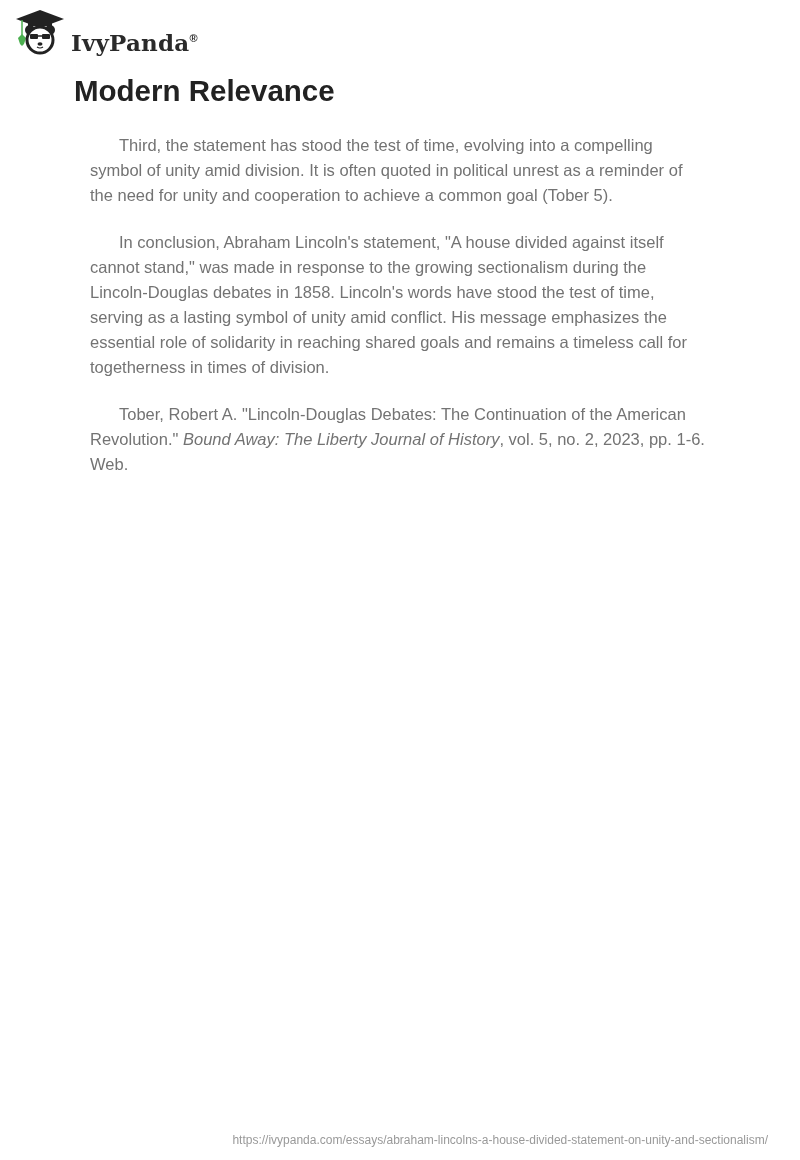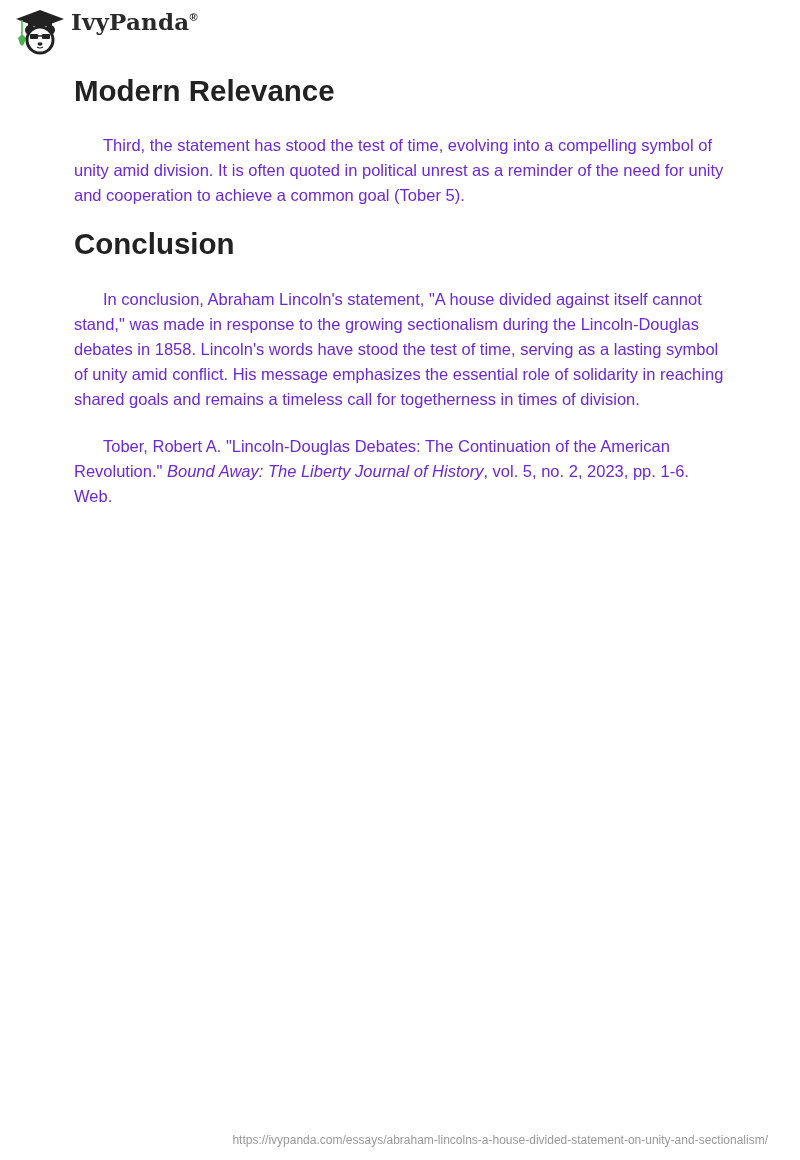--- a/index.html
+++ b/index.html
@@ -1,36 +1,36 @@
 <!DOCTYPE html>
 <html><head>
 <meta charset="utf-8">
 <style>
   html, body { margin: 0; padding: 0; }
   body {
     width: 800px; height: 1160px; background: #ffffff; position: relative;
     font-family: "Liberation Sans", sans-serif; color: #222222; overflow: hidden;
   }
   .header { position: absolute; left: 0; top: 0; width: 800px; height: 64px; }
-  .logo { position: absolute; left: 14px; top: 8px; display: flex; align-items: flex-start; }
+  .logo { position: absolute; left: 14px; top: 8px; display: flex; align-items: flex-end; }
   .logo svg { display: block; }
   .logo-text {
     font-family: "DejaVu Serif", "Liberation Serif", serif; font-weight: bold;
     font-size: 23px; color: #2a2a2a; margin-left: 5px; letter-spacing: 0.2px;
   }
   .logo-reg { font-size: 11px; vertical-align: super; font-family: "Liberation Sans", sans-serif; }
   .doc-title {
     position: absolute; right: 32px; top: 15px; font-size: 12.5px; color: #8a8a8a;
   }
   .content { position: absolute; left: 74px; top: 70px; width: 650px; }
   h2 {
     font-size: 29.5px; font-weight: bold; color: #222; margin: 0; line-height: 42px;
   }
   .para {
-    font-size: 16.5px; line-height: 25px; margin: 0; text-indent: 29px; color: #6d28d9;
+    font-size: 16.5px; line-height: 25px; margin: 16px; text-indent: 29px; color: #737373;
   }
   .sec-modern h2 { margin-top: 0; }
   .sec-modern .para { margin-top: 21px; }
   .sec-conclusion { margin-top: 15px; }
   .sec-conclusion .para { margin-top: 22px; }
   .sec-works { margin-top: 16px; }
   .sec-works .para:first-of-type { margin-top: 22px; }
   .cite + .cite { margin-top: 17px; }
   em { font-style: italic; }
   .footer-url {
@@ -67,21 +67,20 @@
   </div>
 </div>
 
 <div class="content">
   <section class="sec-modern">
     <h2>Modern Relevance</h2>
     <p class="para">Third, the statement has stood the test of time, evolving into a compelling symbol of unity amid division. It is often quoted in political unrest as a reminder of the need for unity and cooperation to achieve a common goal (Tober 5).</p>
   </section>
 
   <section class="sec-conclusion">
-    <h2>Conclusion</h2>
     <p class="para">In conclusion, Abraham Lincoln's statement, "A house divided against itself cannot stand," was made in response to the growing sectionalism during the Lincoln-Douglas debates in 1858. Lincoln's words have stood the test of time, serving as a lasting symbol of unity amid conflict. His message emphasizes the essential role of solidarity in reaching shared goals and remains a timeless call for togetherness in times of division.</p>
   </section>
 
   <section class="sec-works">
     <p class="para cite"><span>Tober, Robert A. "Lincoln-Douglas Debates: The Continuation of the American Revolution." </span><em>Bound Away: The Liberty Journal of History</em><span>, vol. 5, no. 2, 2023, pp. 1-6. Web.</span></p>
   </section>
 </div>
 
 <div class="footer-url">https://ivypanda.com/essays/abraham-lincolns-a-house-divided-statement-on-unity-and-sectionalism/</div>
 

